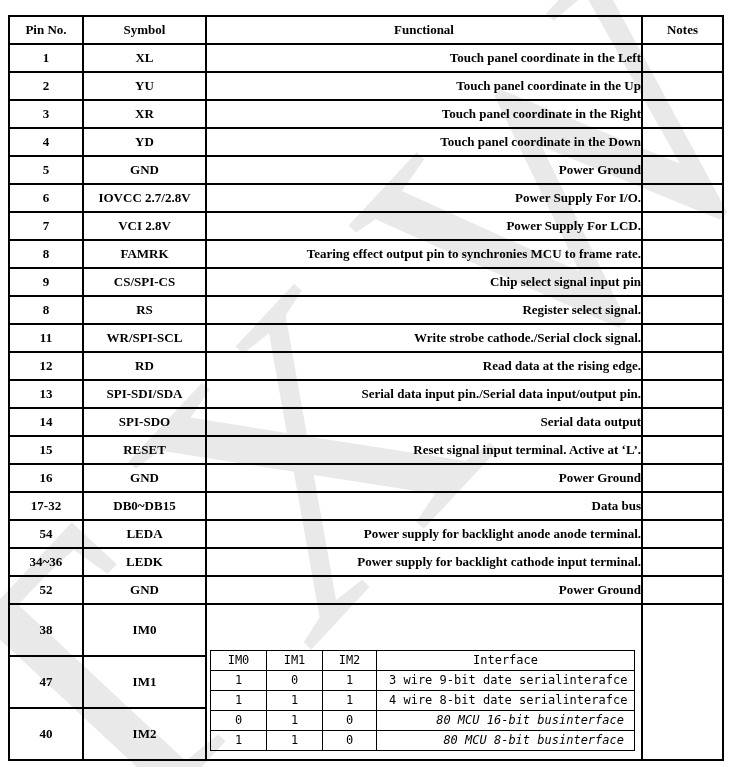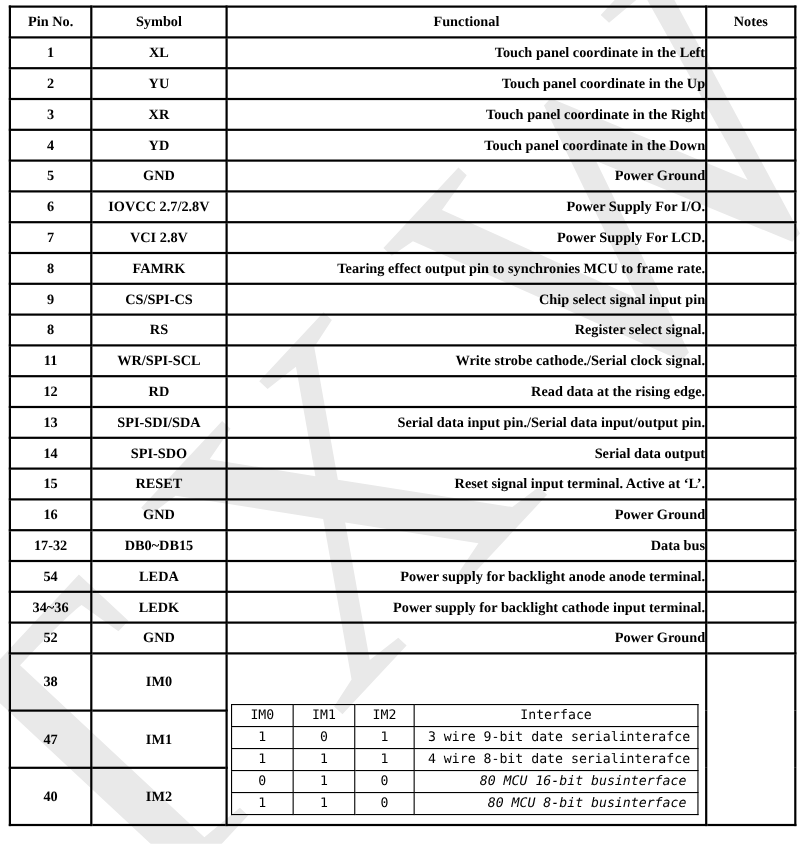--- a/index.html
+++ b/index.html
@@ -21,21 +21,21 @@
     font-size:400px;
     letter-spacing:55px;
     color:#e9e9e9;
     z-index:0;
     pointer-events:none;
     user-select:none;
     white-space:nowrap;
   }
   table.pin-table{
     position:absolute;
-    left:8px; top:5px;
+    left:8px; top:15px;
     width:714px;
     border-collapse:collapse;
     table-layout:fixed;
     z-index:1;
     background:transparent;
   }
   table.pin-table col.c-pin{width:74px;}
   table.pin-table col.c-sym{width:123px;}
   table.pin-table col.c-fun{width:436px;}
   table.pin-table col.c-not{width:81px;}

